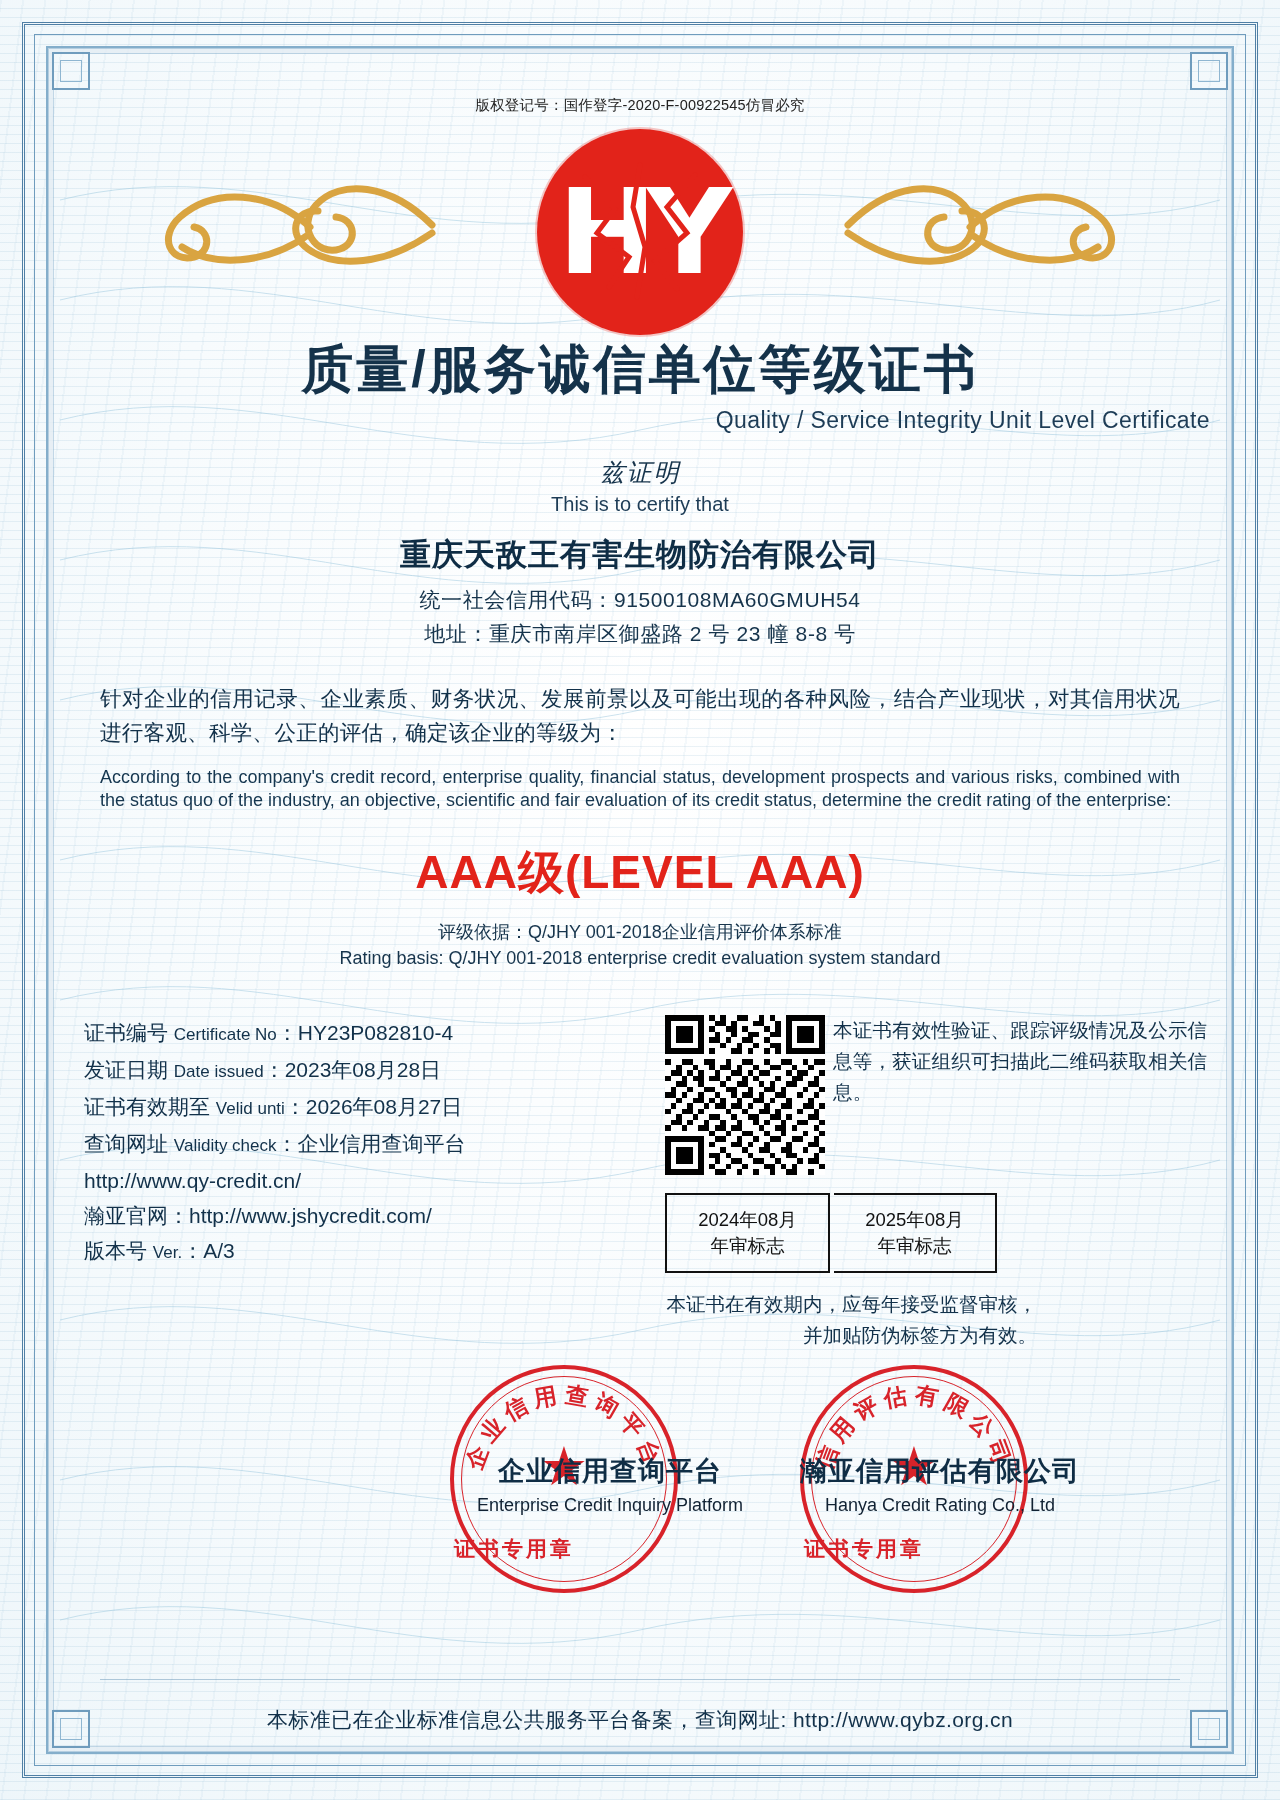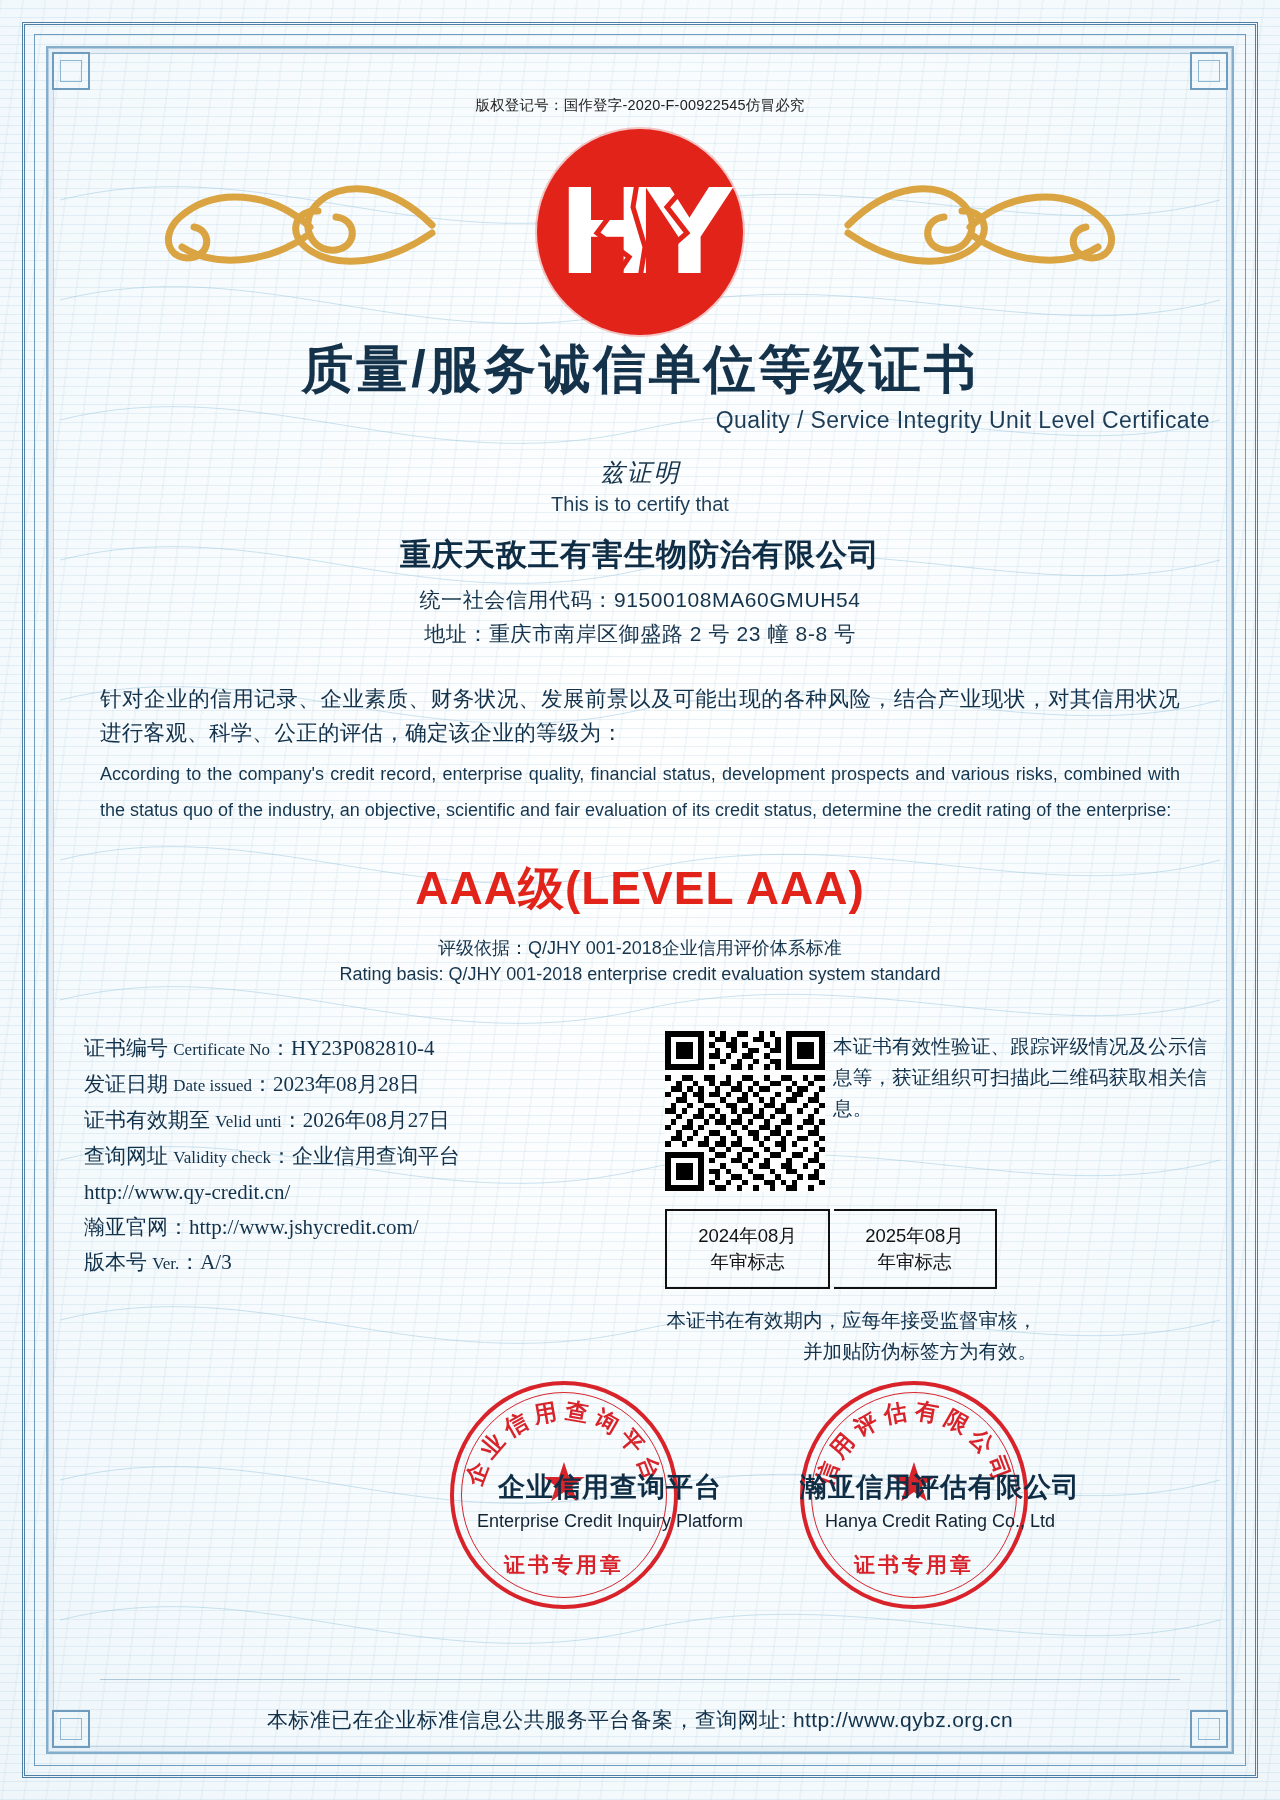--- a/index.html
+++ b/index.html
@@ -130,21 +130,21 @@
   }
 
   
   .para{
     margin:34px 30px 0 30px;
   }
   .para .cn{
     font-size:21.5px;color:#12314a;line-height:34px;text-align:justify;letter-spacing:.3px;
   }
   .para .en{
-    font-size:18px;color:#15364f;line-height:36px;text-align:justify;margin-top:6px;
+    font-size:18px;color:#15364f;line-height:23px;text-align:justify;margin-top:16px;
   }
 
   
   .level{
     text-align:center;
     font-size:46px;
     font-weight:bold;
     color:#e2231a;
     margin-top:30px;
     letter-spacing:1px;
@@ -158,21 +158,21 @@
 
   
   .lower{
     display:flex;
     margin-top:46px;
     gap:26px;
   }
   .lower-left{
     width:555px;
     padding-left:14px;
-    font-size:21px;color:#12314a;line-height:35px;font-family:Liberation Serif, serif;
+    font-size:21px;color:#12314a;line-height:35px;
   }
   .lower-left .lbl-en{font-size:17px;}
   .lower-right{
     flex:1;
     position:relative;
   }
   .qr-row{display:flex;gap:8px;}
   .qr{
     width:160px;height:160px;flex:0 0 160px;
     background:#fff;
@@ -201,21 +201,21 @@
     position:absolute;top:0;width:220px;height:220px;border-radius:50%;
     border:4px solid #d8232a;
     color:#d8232a;
   }
   .seal .ring{position:absolute;inset:7px;border:1.5px solid #d8232a;border-radius:50%;}
   .seal .star{
     position:absolute;left:50%;top:44%;transform:translate(-50%,-50%);
     font-size:54px;line-height:1;color:#d8232a;
   }
   .seal .bottom-text{
-    position:absolute;left:0;right:0;bottom:26px;text-align:center;
+    position:absolute;left:0;right:0;bottom:26px;
     font-size:21px;font-weight:bold;letter-spacing:3px;
   }
   .seal-arc{position:absolute;left:0;top:0;width:220px;height:220px;}
   .seal-left{left:380px;}
   .seal-right{left:730px;}
   .org-block{position:absolute;text-align:center;}
   .org-cn{font-size:27px;font-weight:bold;color:#0f2d45;letter-spacing:1px;}
   .org-en{font-size:18px;color:#123; margin-top:6px;}
   .org-left{left:330px;width:420px;top:88px;}
   .org-right{left:660px;width:420px;top:88px;}

